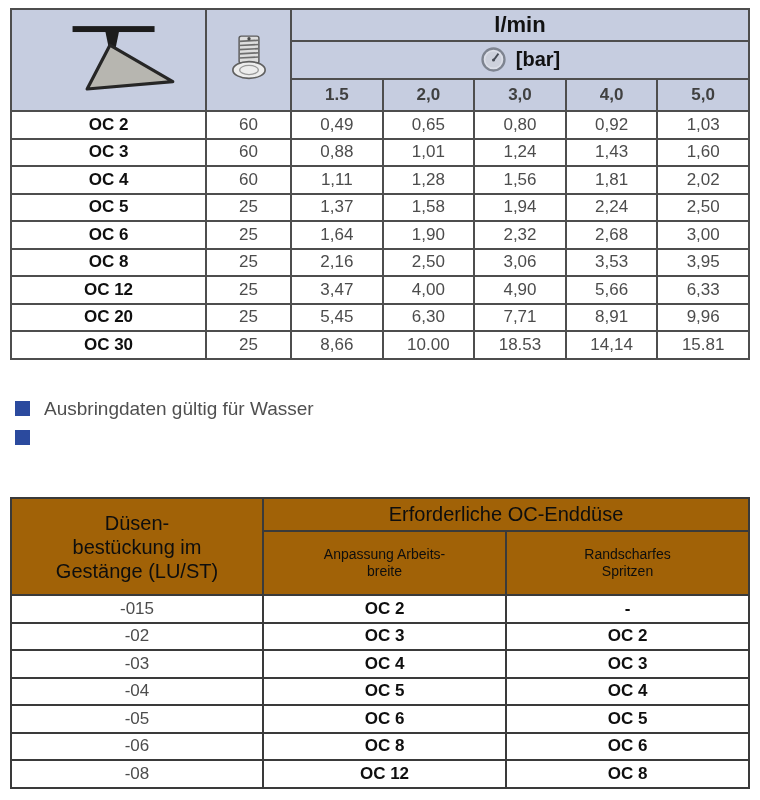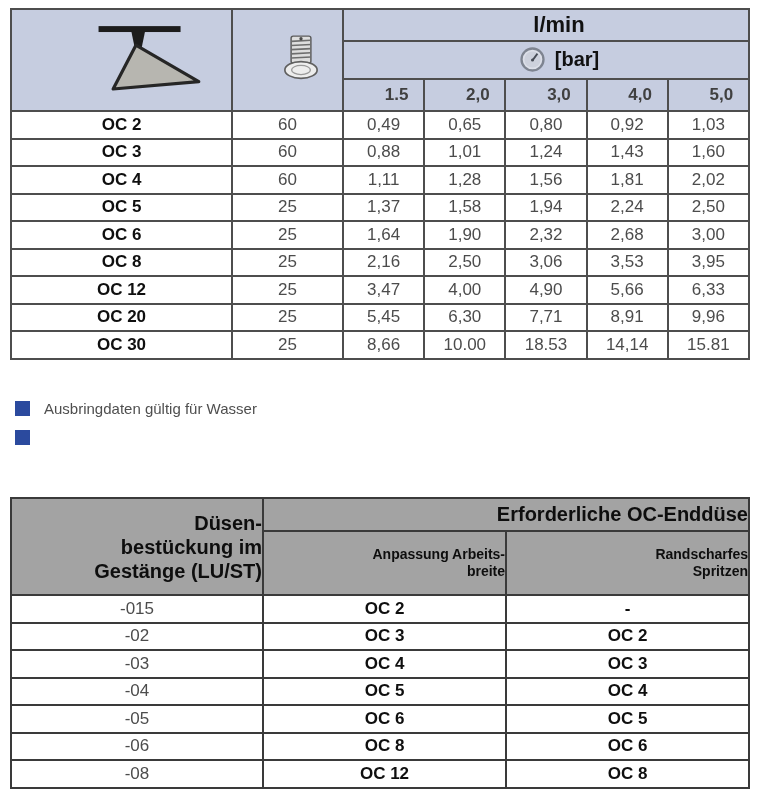--- a/index.html
+++ b/index.html
@@ -3,41 +3,41 @@
 <meta charset="utf-8">
 <style>
   html,body{margin:0;padding:0;background:#ffffff;}
   body{width:760px;height:800px;font-family:"Liberation Sans",sans-serif;-webkit-font-smoothing:antialiased;}
   .page{position:relative;width:760px;height:800px;background:#fff;overflow:hidden;}
 
   
   table{border-collapse:collapse;table-layout:fixed;}
   .t1{position:absolute;left:10px;top:8px;width:740px;border:2.5px solid #222;}
   .t1 td{border:2px solid #4e4e4e;text-align:center;vertical-align:middle;padding:0;}
-  .t1 .hcell{background:#c6cde0;padding-left:26px;}
+  .t1 .hcell{background:#c6cde0;}
   .cell-spray{width:193px;}
   .cell-cap{width:83px;}
   .t1 .pcol{width:92px;}
   .lmin{font-size:22px;font-weight:bold;color:#111;height:30px;}
   .barrow{font-size:20px;font-weight:bold;color:#111;height:36px;}
   .barrow svg{vertical-align:middle;margin-right:9px;position:relative;top:-1px;}
   .press td{font-size:17px;font-weight:bold;color:#404040;height:30px;}
   .t1 tr.data td{height:25.5px;font-size:17px;}
   .t1 .noz{font-weight:bold;color:#0f0f0f;}
   .t1 .ang,.t1 .val{color:#4c4c4c;font-weight:normal;}
 
   
   .notes{position:absolute;left:15px;top:394px;}
-  .note{display:flex;align-items:center;height:29px;font-size:15px;color:#4f4f4f;}
+  .note{display:flex;align-items:center;height:29px;font-size:19px;color:#4f4f4f;}
   .bullet{width:15px;height:15px;background:#2b4a9e;margin-right:14px;flex:0 0 auto;}
 
   
   .t2{position:absolute;left:10px;top:497px;width:740px;border:2.5px solid #222;}
   .t2 td{border:2px solid #3a3a3a;text-align:center;vertical-align:middle;padding:0;}
-  .t2 .hcell{background:#a3a3a3;font-weight:bold;color:#0e0e0e;text-align:right;}
+  .t2 .hcell{background:#a16207;font-weight:normal;color:#0e0e0e;}
   .col-cfg{width:250px;}
   .col-ab{width:253px;}
   .col-rs{width:237px;}
   .h-left{font-size:20px;line-height:1.2;white-space:pre-line;}
   .h-title{font-size:20px;height:31px;}
   .h-sub{font-size:14px;line-height:1.2;height:62px;white-space:pre-line;}
   .t2 tr.data td{height:25.5px;font-size:17px;}
   .t2 .cfg{color:#4c4c4c;}
   .t2 .oc{font-weight:bold;color:#0f0f0f;}
 </style>

